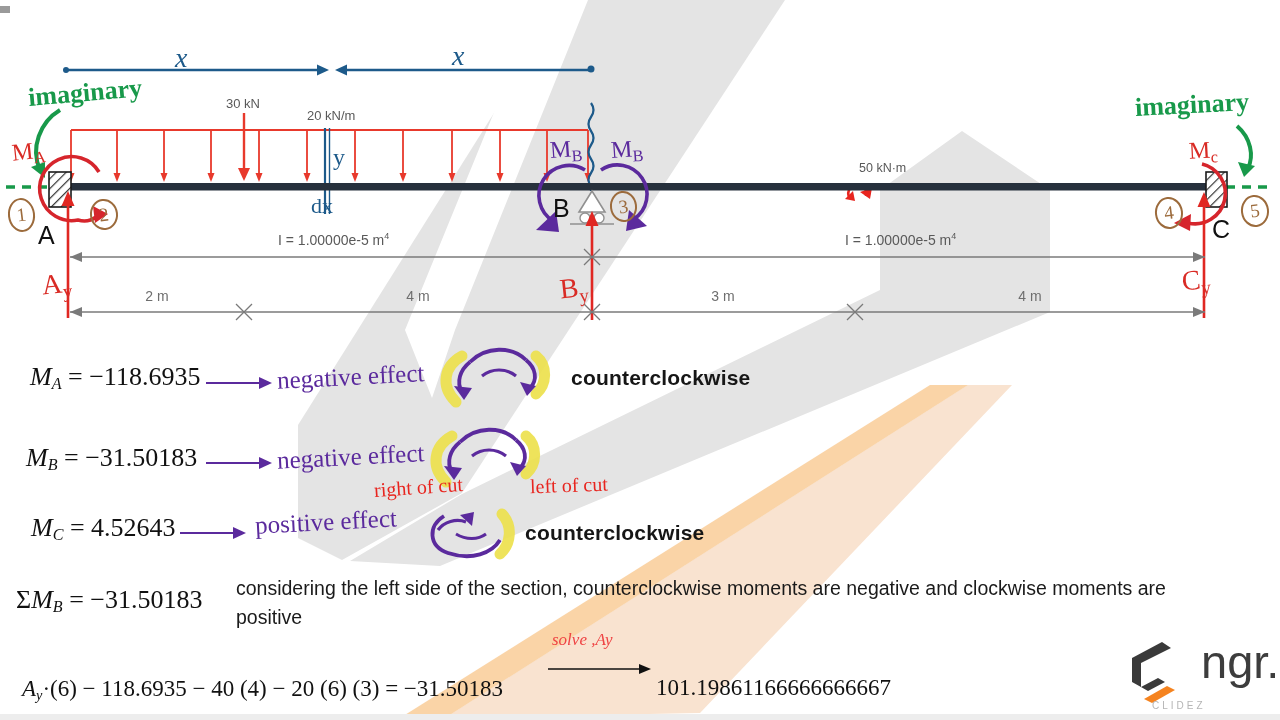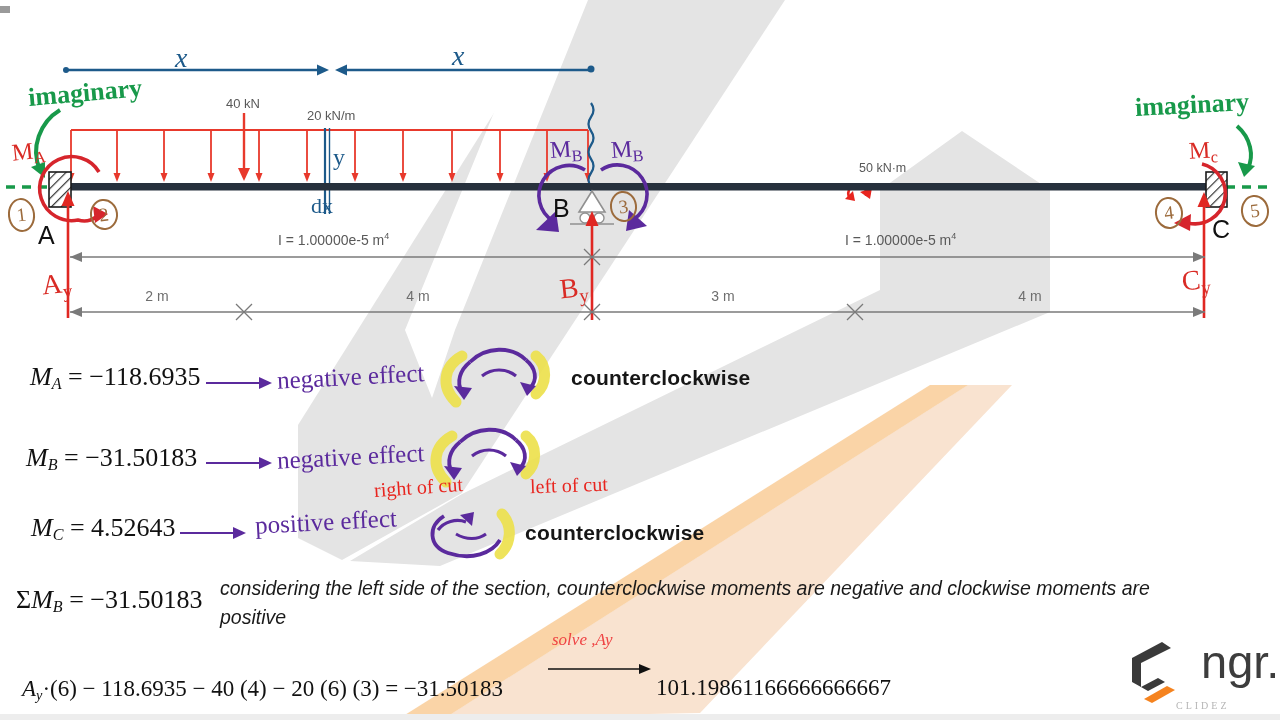--- a/index.html
+++ b/index.html
@@ -225,21 +225,21 @@
 <div class="abs circnum" style="left:8px;top:198px;width:27px;height:34px;">1</div>
 <div class="abs circnum" style="left:90px;top:199px;width:28px;height:31px;">2</div>
 <div class="abs circnum" style="left:610px;top:191px;width:27px;height:31px;">3</div>
 <div class="abs circnum" style="left:1155px;top:197px;width:28px;height:32px;">4</div>
 <div class="abs circnum" style="left:1241px;top:195px;width:28px;height:32px;">5</div>
 
 <div class="abs node" style="left:38px;top:221px;">A</div>
 <div class="abs node" style="left:553px;top:194px;">B</div>
 <div class="abs node" style="left:1212px;top:215px;">C</div>
 
-<div class="abs lbl" style="left:226px;top:96px;">40 kN</div>
+<div class="abs lbl" style="left:226px;top:96px;">30 kN</div>
 <div class="abs lbl" style="left:307px;top:108px;">20 kN/m</div>
 <div class="abs lbl" style="left:831px;top:161px;font-size:12.5px;margin-left:28px;">50 kN·m</div>
 
 <div class="abs lbl" style="left:278px;top:231px;font-size:14px;">
   <span>I = 1.00000e-5 m</span><sup style="font-size:9px;">4</sup>
 </div>
 <div class="abs lbl" style="left:845px;top:231px;font-size:14px;">
   <span>I = 1.00000e-5 m</span><sup style="font-size:9px;">4</sup>
 </div>
 
@@ -279,24 +279,24 @@
 
 <div class="abs math" style="left:31px;top:513px;">
   <i>M</i><span class="sb">C</span>&nbsp;<span class="val">= 4.52643</span>
 </div>
 <div class="abs effect" style="left:255px;top:508px;transform:rotate(-3deg);">positive effect</div>
 <div class="abs ccw" style="left:525px;top:521px;">counterclockwise</div>
 
 <div class="abs math" style="left:16px;top:585px;">
   <span class="val">Σ</span><i>M</i><span class="sb">B</span>&nbsp;<span class="val">= −31.50183</span>
 </div>
-<div class="abs note" style="left:220px;top:574px;font-style:italic;">considering the left side of the section, counterclockwise moments are negative and clockwise moments are positive</div>
+<div class="abs note" style="left:236px;top:574px;">considering the left side of the section, counterclockwise moments are negative and clockwise moments are positive</div>
 
 <div class="abs eq" style="left:22px;top:651px;">
   <i>A</i><span class="sb">y</span><span>·(6) − 118.6935 − 40 (4) − 20 (6) (3) = −31.50183</span>
 </div>
 <div class="abs solve" style="left:552px;top:630px;">
   <span>solve ,</span><i>A</i><span class="sb">y</span>
 </div>
 <div class="abs eq" style="left:656px;top:650px;">101.19861166666666667</div>
 
 <div class="abs logo-ngr" style="left:1201px;top:634px;">ngr.</div>
-<div class="abs logo-clidez" style="left:1176px;top:700px;font-family:Liberation Serif, serif;">CLIDEZ</div>
+<div class="abs logo-clidez" style="left:1152px;top:700px;">CLIDEZ</div>
 
 </body></html>

